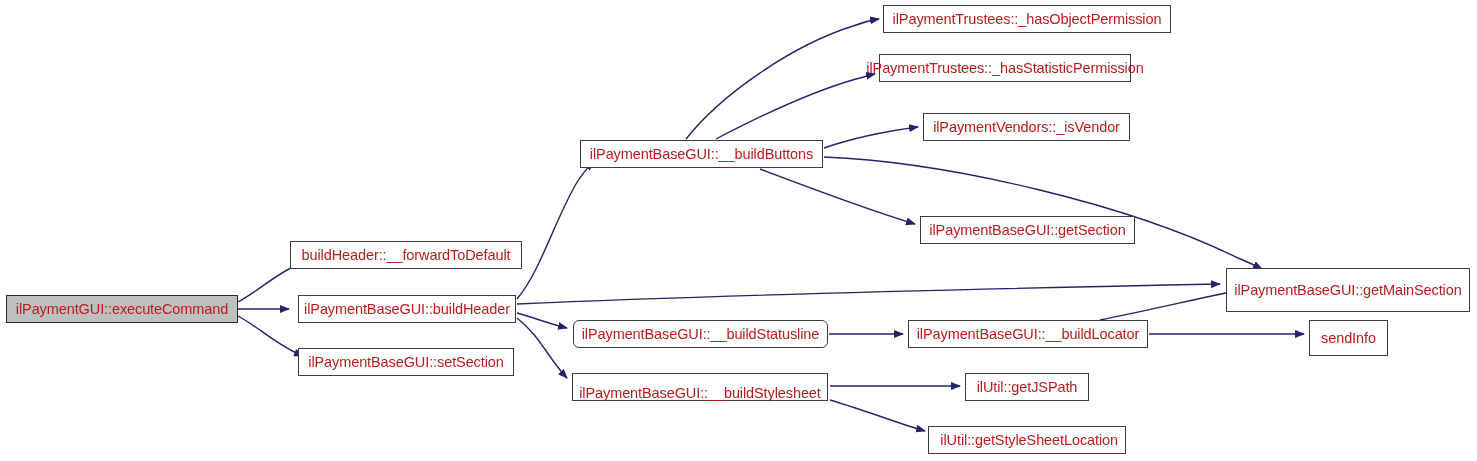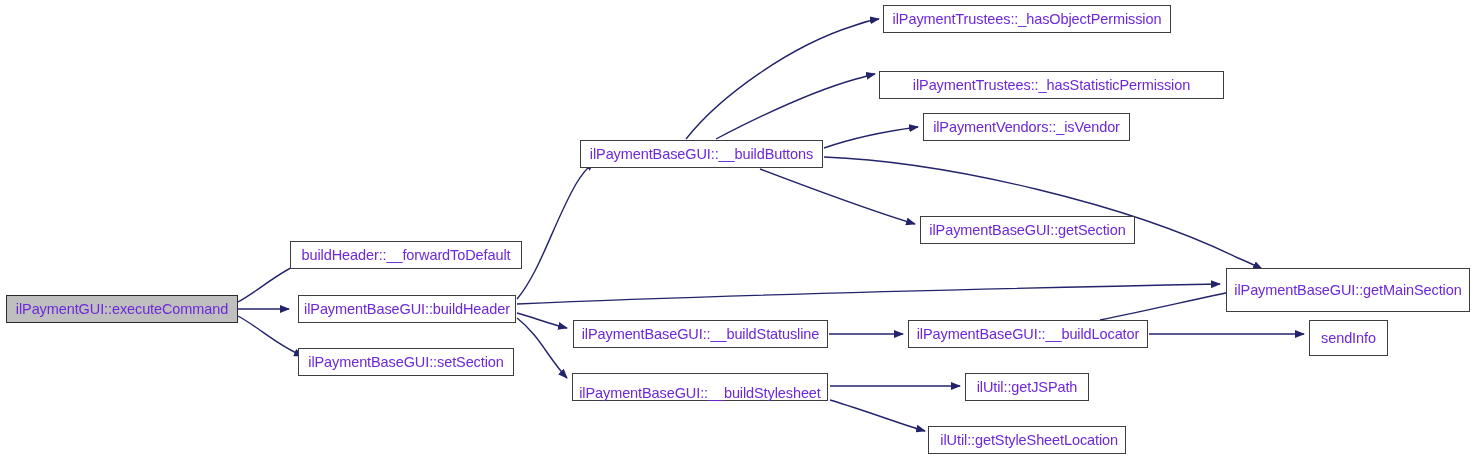--- a/index.html
+++ b/index.html
@@ -21,21 +21,21 @@
     top: 0;
     width: 1477px;
     height: 461px;
     pointer-events: none;
   }
   .node {
     position: absolute;
     box-sizing: border-box;
     border: 1px solid #3d3d3d;
     background: #ffffff;
-    color: #6d28d9;
+    color: #b91c1c;
     font-size: 14.5px;
     line-height: 1;
     display: flex;
     align-items: center;
     justify-content: center;
     white-space: nowrap;
     letter-spacing: -0.1px;
   }
   .node.highlight {
     background: #bfbfbf;
@@ -85,30 +85,30 @@
       </div>
       <div class="node" style="left: 298px; top: 295px; width: 218px; height: 28px;">
         <span class="node-label">ilPaymentBaseGUI::buildHeader</span>
       </div>
       <div class="node" style="left: 298px; top: 348px; width: 216px; height: 28px;">
         <span class="node-label">ilPaymentBaseGUI::setSection</span>
       </div>
       <div class="node" style="left: 580px; top: 140px; width: 243px; height: 28px;">
         <span class="node-label">ilPaymentBaseGUI::__buildButtons</span>
       </div>
-      <div class="node" style="left: 573px; top: 320px; width: 255px; height: 28px;">
+      <div class="node" style="left: 573px; top: 320px; width: 255px; height: 28px; border-radius: 6px;">
         <span class="node-label">ilPaymentBaseGUI::__buildStatusline</span>
       </div>
       <div class="node" style="left: 572px; top: 373px; width: 256px; height: 28px; align-items: flex-end;">
         <span class="node-label">ilPaymentBaseGUI::__buildStylesheet</span>
       </div>
       <div class="node" style="left: 883px; top: 5px; width: 288px; height: 28px;">
         <span class="node-label">ilPaymentTrustees::_hasObjectPermission</span>
       </div>
-      <div class="node" style="left: 879px; top: 71px; width: 345px; height: 28px;">
+      <div class="node" style="left: 879px; top: 54px; width: 252px; height: 28px;">
         <span class="node-label">ilPaymentTrustees::_hasStatisticPermission</span>
       </div>
       <div class="node" style="left: 923px; top: 113px; width: 207px; height: 28px;">
         <span class="node-label">ilPaymentVendors::_isVendor</span>
       </div>
       <div class="node" style="left: 920px; top: 216px; width: 215px; height: 28px;">
         <span class="node-label">ilPaymentBaseGUI::getSection</span>
       </div>
       <div class="node" style="left: 1226px; top: 268px; width: 244px; height: 44px;">
         <span class="node-label">ilPaymentBaseGUI::getMainSection</span>

